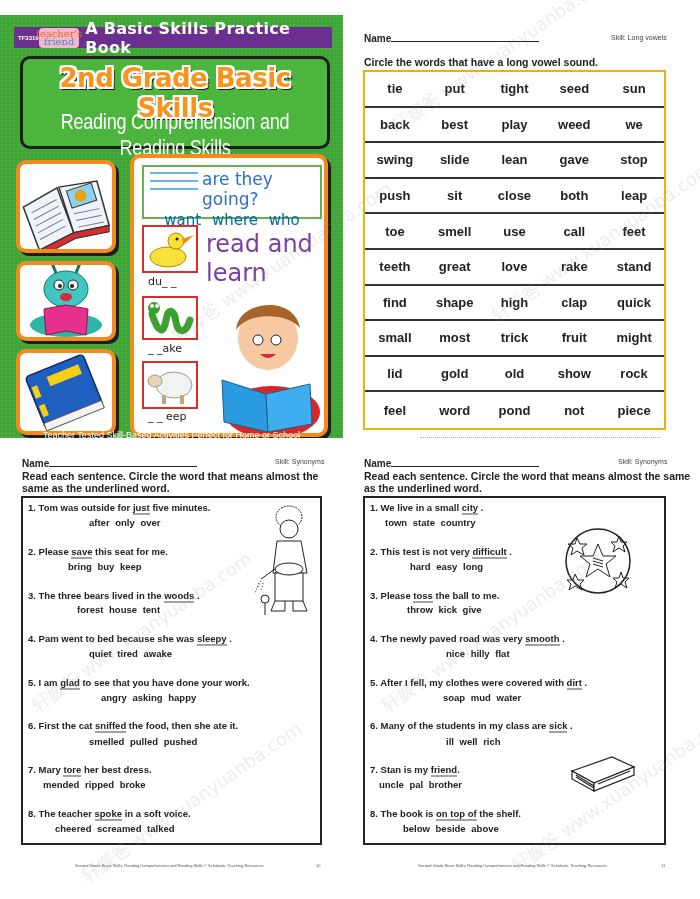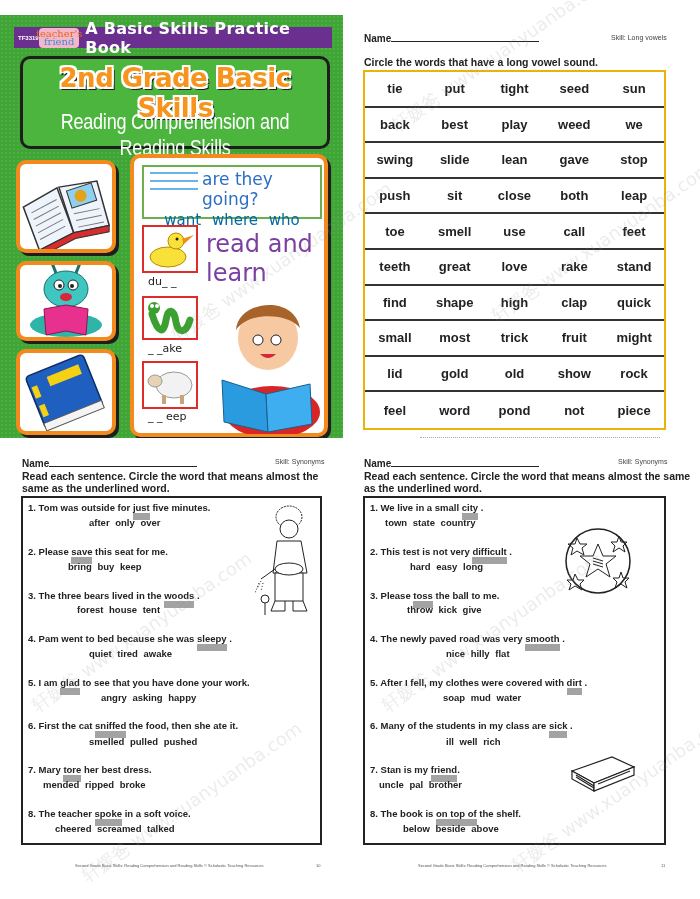--- a/index.html
+++ b/index.html
@@ -64,21 +64,21 @@
   #syn1-name { left: 22px; top: 458px; }
   #syn1-skill { left: 275px; top: 458px; }
   #syn1-instr { left: 22px; top: 470px; width: 320px; }
   #syn1-box { left: 21px; top: 496px; width: 301px; height: 349px; }
   #syn2-name { left: 364px; top: 458px; }
   #syn2-skill { left: 618px; top: 458px; }
   #syn2-instr { left: 364px; top: 470px; width: 330px; }
   #syn2-box { left: 363px; top: 496px; width: 303px; height: 349px; }
 
   .q { position: absolute; font-size: 9.5px; font-weight: bold; color: #222; white-space: nowrap; }
-  .q .u { border-bottom: 7px solid #a3a3a3; padding-bottom: 0; }
+  .q .u { border-bottom: 2px solid #a3a3a3; padding-bottom: 0; }
   .opts { position: absolute; font-size: 9.5px; font-weight: bold; color: #222; white-space: nowrap; word-spacing: 3px; }
 
   .page-footer { font-size: 4px; color: #555; white-space: nowrap; }
   .page-num { font-size: 4px; color: #555; }
   #syn1-footer { left: 75px; top: 863px; }
   #syn1-num { left: 316px; top: 863px; }
   #syn2-footer { left: 418px; top: 863px; }
   #syn2-num { left: 661px; top: 863px; }
 
   .watermark { position: absolute; font-size: 18px; color: rgba(150,150,150,0.18); transform: rotate(-35deg); white-space: nowrap; pointer-events: none; font-family: "DejaVu Sans", sans-serif; }
@@ -196,20 +196,21 @@
       <ellipse cx="58" cy="44" rx="30" ry="32" fill="#f7c9a2"></ellipse>
       <path d="M26 36 C28 6, 84 0, 90 34 C80 20, 40 16, 26 36 Z" fill="#a8632a"></path>
       <circle cx="48" cy="46" r="5" fill="#fff" stroke="#222"></circle>
         <circle cx="66" cy="46" r="5" fill="#fff" stroke="#222"></circle>
       <path d="M50 60 Q58 68 66 60" fill="#d6283a"></path>
       <path d="M12 86 L56 100 L58 138 L14 128 Z" fill="#2b9be0" stroke="#1a5e8e"></path>
       <path d="M56 100 L100 90 L102 130 L58 138 Z" fill="#3eaef0" stroke="#1a5e8e"></path>
     </svg>
   </div>
 
+  <div id="cover-footer" class="abs">Teacher Tested Skill-Based Activities  Perfect for Home or School</div>
 </div>
 
 <div id="lv-name" class="abs page-name">
   <span>Name</span><span class="line"></span>
 </div>
 <div id="lv-skill" class="abs skill">Skill: Long vowels</div>
 <div id="lv-instr" class="abs instr">Circle the words that have a long vowel sound.</div>
 
 <div id="lv-table" class="abs">
   <div class="lv-row">

